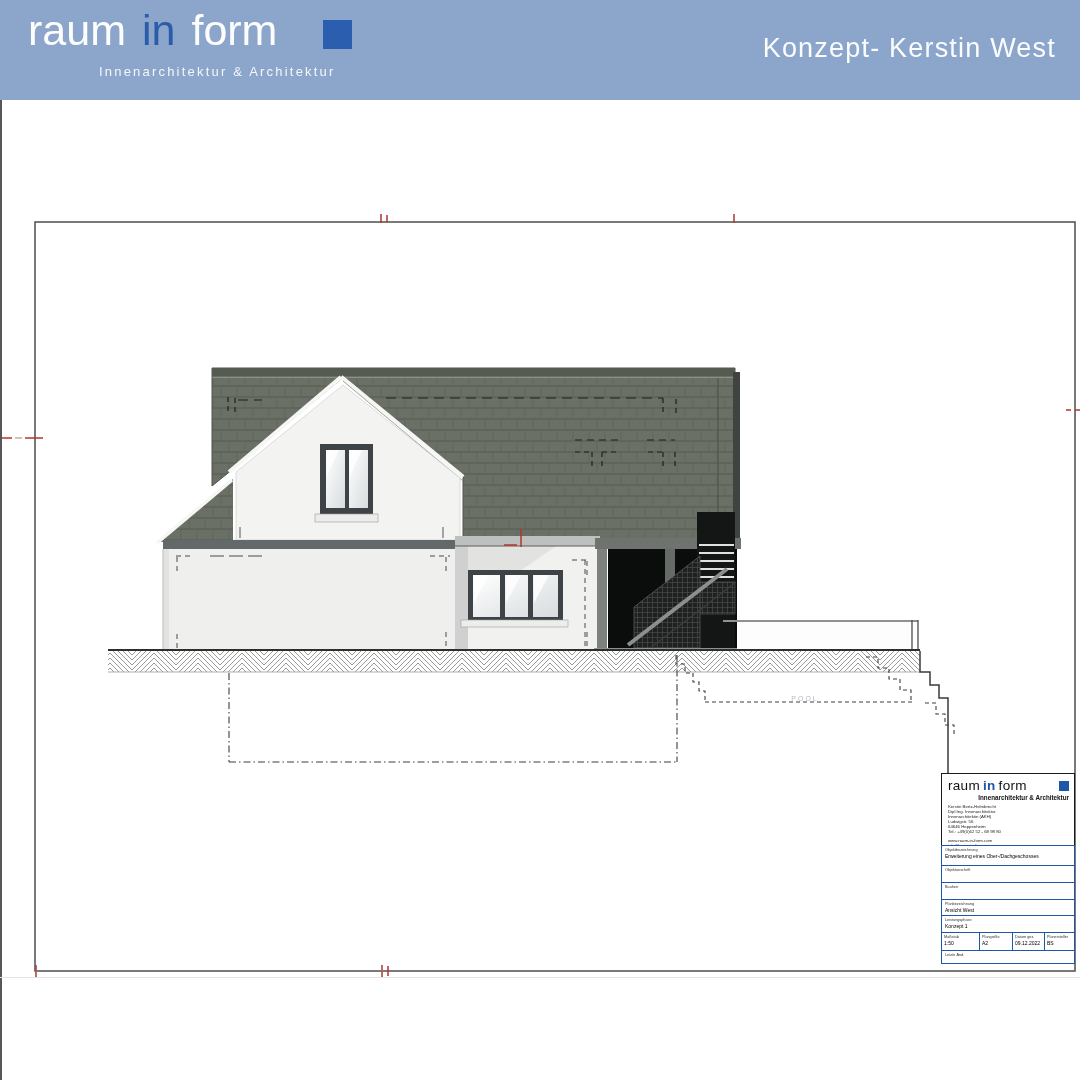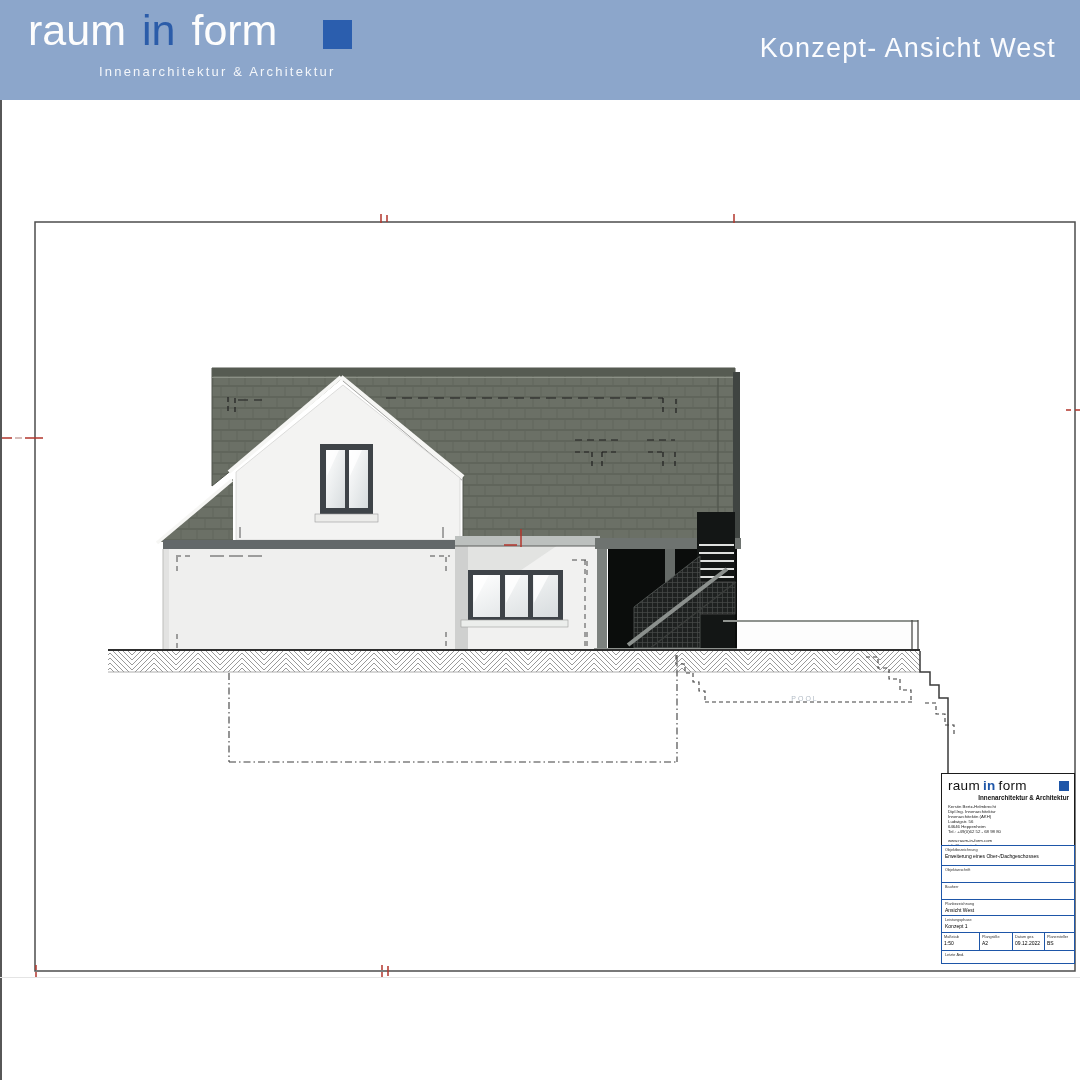--- a/index.html
+++ b/index.html
@@ -40,21 +40,21 @@
   .tb-cell{border-left:1px solid #1e56a8;padding:1.5px 0 0 2px;box-sizing:border-box;overflow:hidden;}
   .tb-cell:first-child{border-left:none;}
 </style>
 </head>
 <body>
 
 <div class="hdr">
   <div class="hdr-brand"><span class="w">raum</span><span class="w in">in</span><span>form</span></div>
   <div class="hdr-sq"></div>
   <div class="hdr-tag">Innenarchitektur &amp; Architektur</div>
-  <div class="hdr-title">Konzept- Ansicht West</div>
+  <div class="hdr-title">Konzept- Kerstin West</div>
 </div>
 
 <div class="edge-left"></div>
 <div class="edge-shadow"></div>
 
 <svg class="drawing" width="1080" height="1080" viewBox="0 0 1080 1080">
   <defs>
     <pattern id="tiles" patternUnits="userSpaceOnUse" width="16" height="22">
       <rect width="16" height="22" fill="#6b7066"></rect>
       <line x1="0" y1="1" x2="16" y2="1" stroke="#585d54" stroke-width="1.2"></line>

